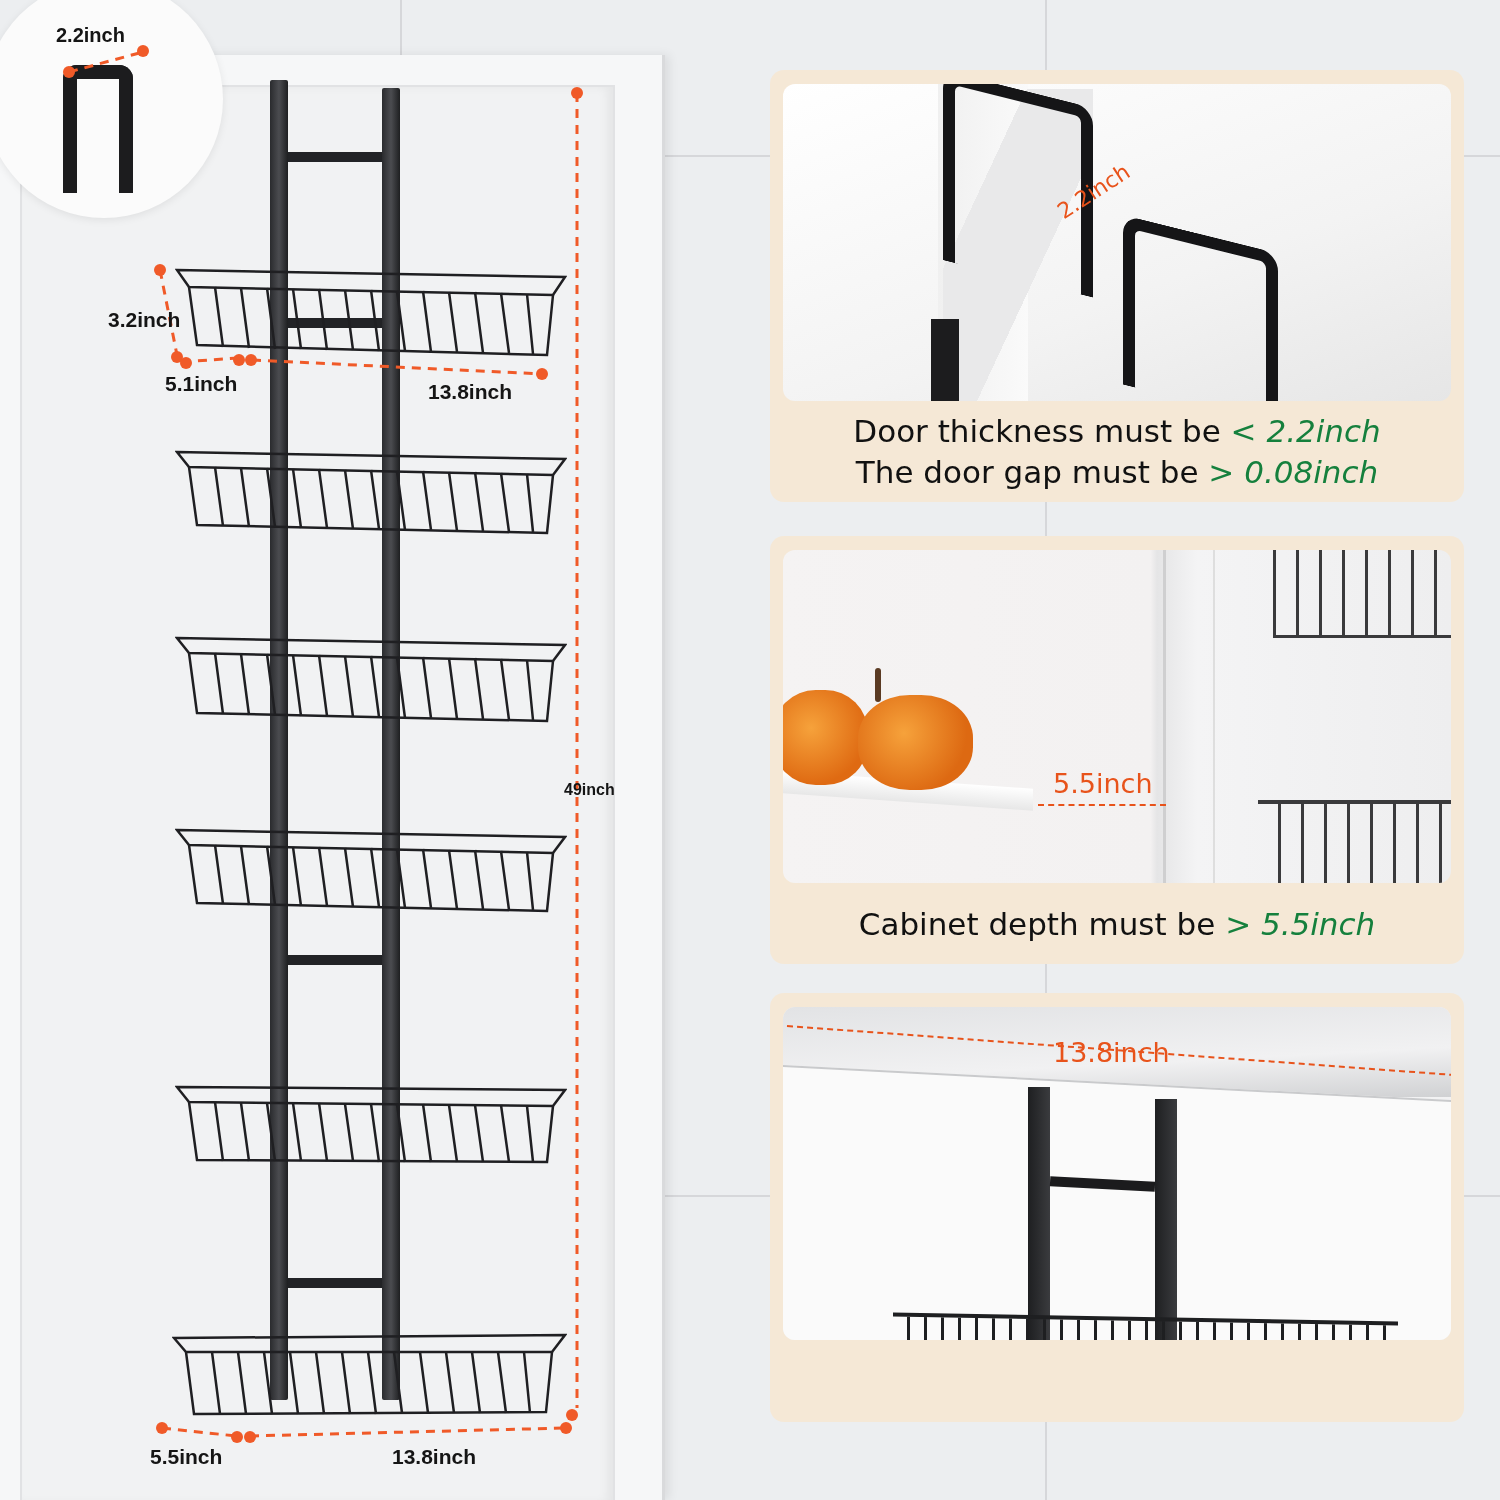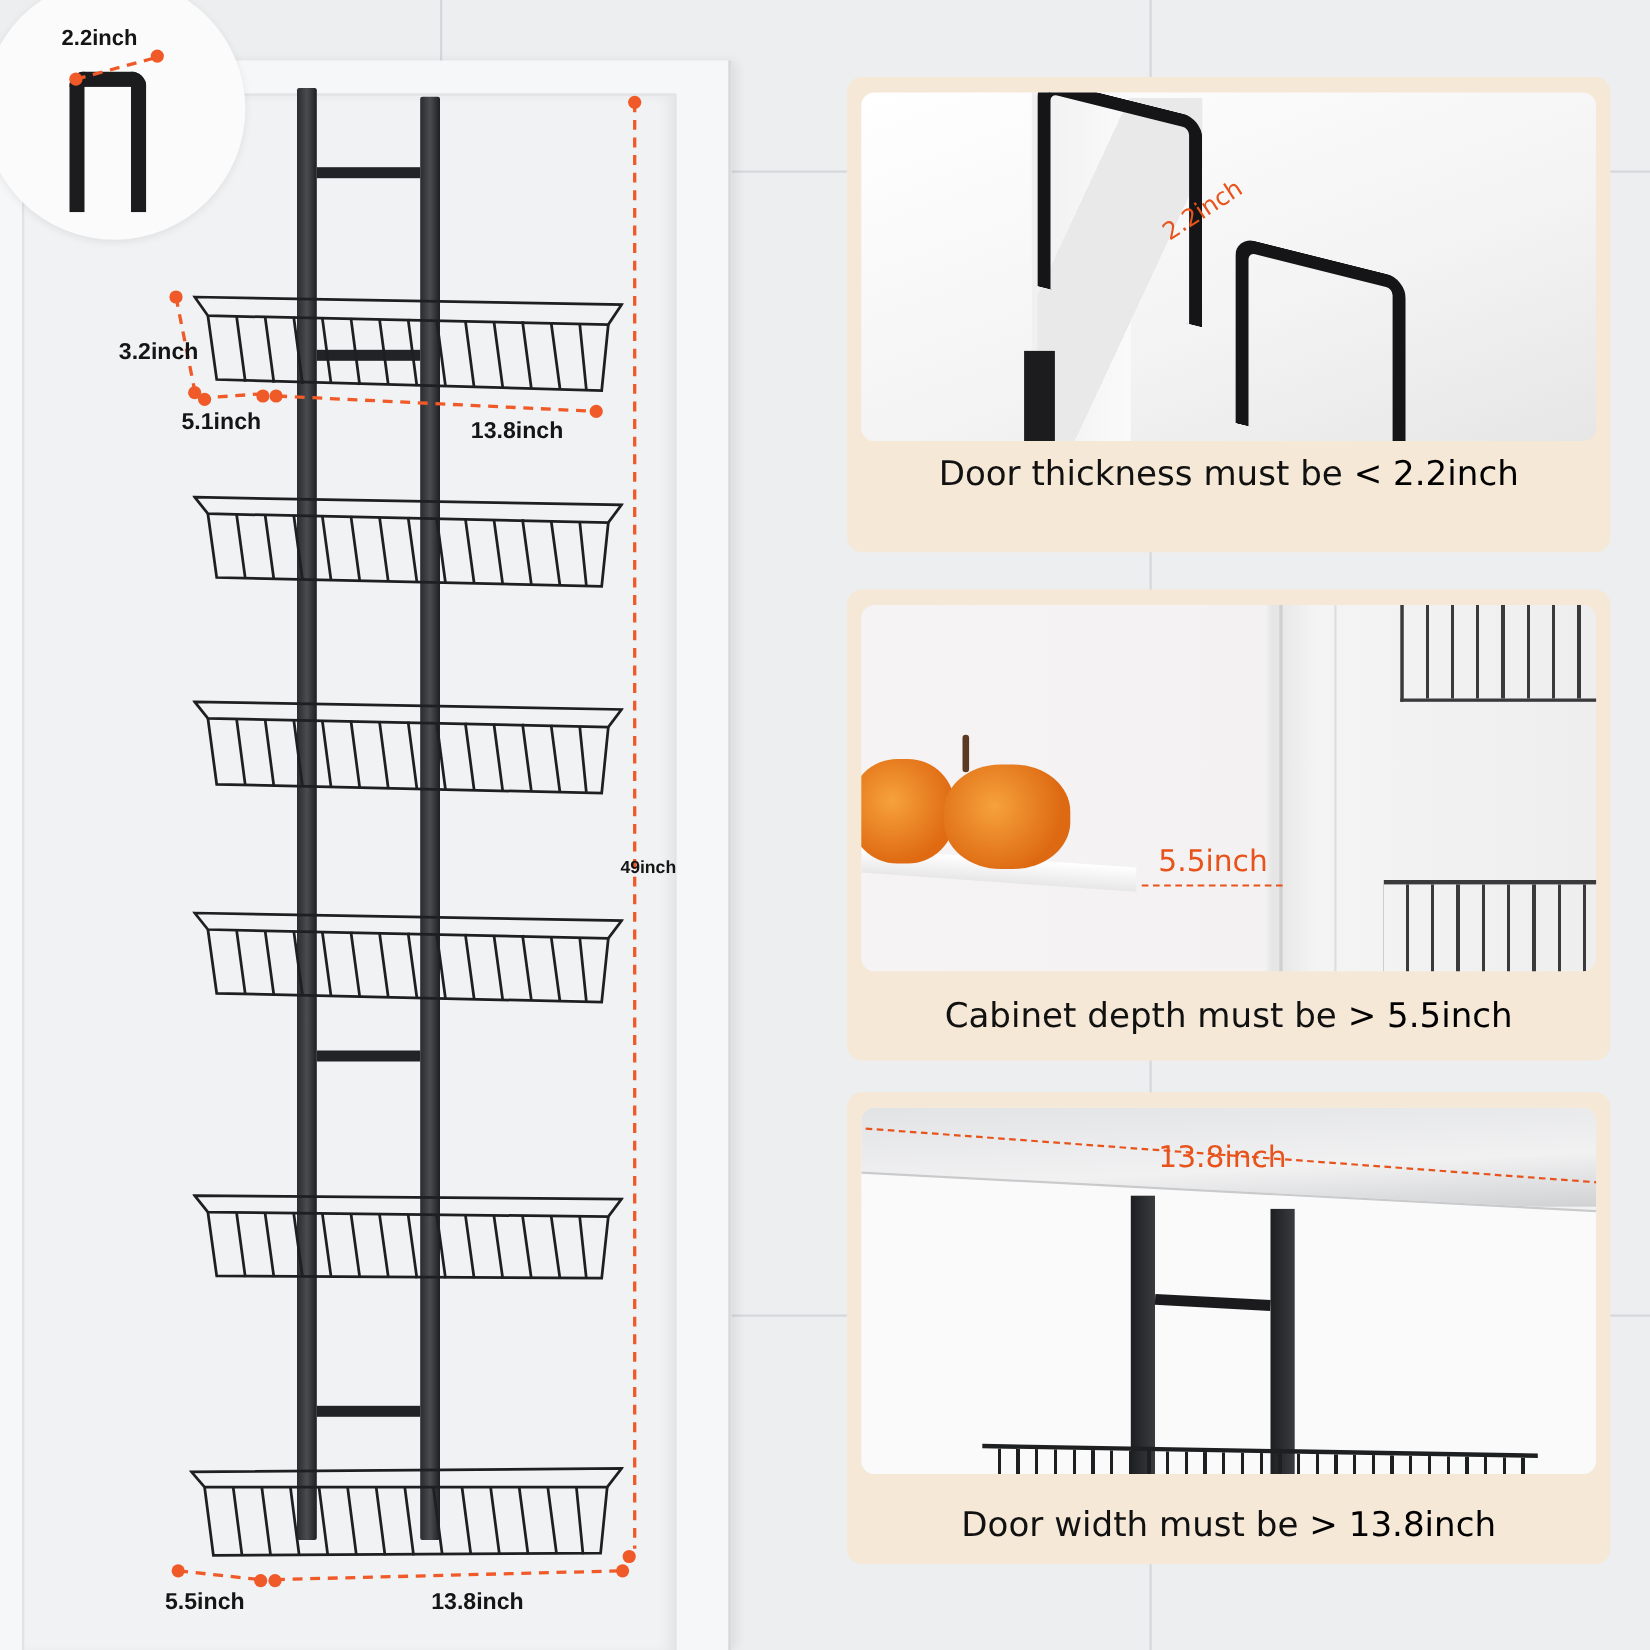--- a/index.html
+++ b/index.html
@@ -24,21 +24,21 @@
   
   .dim-label{position:absolute;font-weight:bold;font-size:21px;color:#151515;white-space:nowrap;}
   svg.dims{position:absolute;left:0;top:0;width:1500px;height:1500px;pointer-events:none;}
   
   .inset{position:absolute;left:-15px;top:-20px;width:238px;height:238px;border-radius:50%;background:#fbfbfb;box-shadow:0 2px 8px rgba(0,0,0,.08);}
   .hook{position:absolute;left:78px;top:85px;width:70px;height:128px;border:14px solid #1c1c1e;border-bottom:none;border-radius:14px 14px 0 0;}
   
   .card{position:absolute;left:770px;width:694px;background:#f5e8d6;border-radius:14px;}
   .card .photo{position:absolute;left:13px;top:14px;right:13px;border-radius:12px;overflow:hidden;background:#f4f4f4;}
   .caption{position:absolute;left:0;right:0;text-align:center;font-family:"DejaVu Sans",sans-serif;font-size:31px;color:#111;line-height:41px;}
-  .caption .hl{color:#000000;}
+  .caption .hl{color:#15803d;font-style:italic;}
   .orange-lbl{position:absolute;color:#e8531b;font-family:"DejaVu Sans",sans-serif;font-size:27px;white-space:nowrap;}
 </style>
 </head>
 <body>
 
 <div class="bg-tiles"></div>
 
 <div class="door-frame">
   <div class="inner"></div>
 </div>
@@ -153,20 +153,21 @@
   <div class="photo" style="height:317px;background:linear-gradient(160deg,#ffffff 0%,#f3f3f3 60%,#e6e6e6 100%);">
     <div style="position:absolute;left:155px;top:0;width:90px;height:320px;background:linear-gradient(90deg,#f0f0f0,#fafafa);"></div>
     <div style="position:absolute;left:160px;top:5px;width:150px;height:320px;background:linear-gradient(115deg,transparent 0 28%,#e9e9ea 28% 60%,transparent 60%);"></div>
     <div style="position:absolute;left:160px;top:5px;width:150px;height:190px;border:12px solid #151517;border-bottom:none;border-radius:18px 18px 0 0;transform:skewY(14deg);"></div>
     <div style="position:absolute;left:340px;top:150px;width:155px;height:170px;border:12px solid #151517;border-bottom:none;border-radius:18px 18px 0 0;transform:skewY(14deg);"></div>
     <div style="position:absolute;left:148px;top:235px;width:28px;height:90px;background:#1c1c1e;"></div>
     <span class="orange-lbl" style="left:270px;top:95px;font-size:22px;transform:rotate(-33deg);">2.2inch</span>
   </div>
   <div class="caption" style="top:341px;">
     <div><span>Door thickness must be </span><span class="hl">&lt; 2.2inch</span></div>
+    <div><span>The door gap must be </span><span class="hl">&gt; 0.08inch</span></div>
   </div>
 </div>
 
 <div class="card" style="top:536px;height:428px;">
   <div class="photo" style="height:333px;background:linear-gradient(90deg,#f5f3f3 0%,#f3f1f1 55%,#e5e5e6 56%,#f4f4f5 62%,#eeeeef 100%);">
     <div style="position:absolute;left:0;top:230px;width:250px;height:22px;background:linear-gradient(#ffffff,#e7e7e7);transform:skewY(4deg);"></div>
     <div style="position:absolute;left:-10px;top:140px;width:95px;height:95px;border-radius:45%;background:radial-gradient(circle at 40% 40%,#f6a23b,#df6a12 70%);"></div>
     <div style="position:absolute;left:75px;top:145px;width:115px;height:95px;border-radius:45%;background:radial-gradient(circle at 40% 40%,#f6a23b,#dd6912 70%);"></div>
     <div style="position:absolute;left:92px;top:118px;width:6px;height:34px;background:#5a3a23;border-radius:3px;"></div>
     <div style="position:absolute;left:380px;top:0;width:3px;height:340px;background:#cfcfd0;"></div>
@@ -185,16 +186,13 @@
   <div class="photo" style="height:333px;background:#f2f2f3;">
     <div style="position:absolute;left:0;top:0;width:100%;height:90px;background:linear-gradient(177deg,#e2e3e5 0%,#f1f1f2 60%,#d0d1d3 100%);"></div>
     <div style="position:absolute;left:0;top:58px;width:100%;height:275px;background:#fafafa;border-top:2px solid #c9cacc;transform:skewY(3deg);transform-origin:left;"></div>
     <div style="position:absolute;left:245px;top:80px;width:22px;height:260px;background:linear-gradient(90deg,#1e1f21,#3a3b3e);"></div>
     <div style="position:absolute;left:372px;top:92px;width:22px;height:248px;background:linear-gradient(90deg,#1e1f21,#3a3b3e);"></div>
     <div style="position:absolute;left:267px;top:172px;width:105px;height:10px;background:#1b1b1d;transform:rotate(3deg);"></div>
     <div style="position:absolute;left:110px;top:310px;width:505px;height:30px;border-top:4px solid #1e1f21;background:repeating-linear-gradient(90deg,transparent 0 14px,#1e1f21 14px 17px);transform:skewY(1deg);"></div>
     <div style="position:absolute;left:4px;top:18px;width:670px;border-top:2px dashed #e8531b;transform:rotate(4.2deg);transform-origin:left;"></div>
     <span class="orange-lbl" style="left:270px;top:30px;">13.8inch</span>
   </div>
-  <div class="caption" style="top:373px;">
-    <div><span>Door width must be </span><span class="hl">&gt; 13.8inch</span></div>
-  </div>
 </div>
 
 </body></html>

